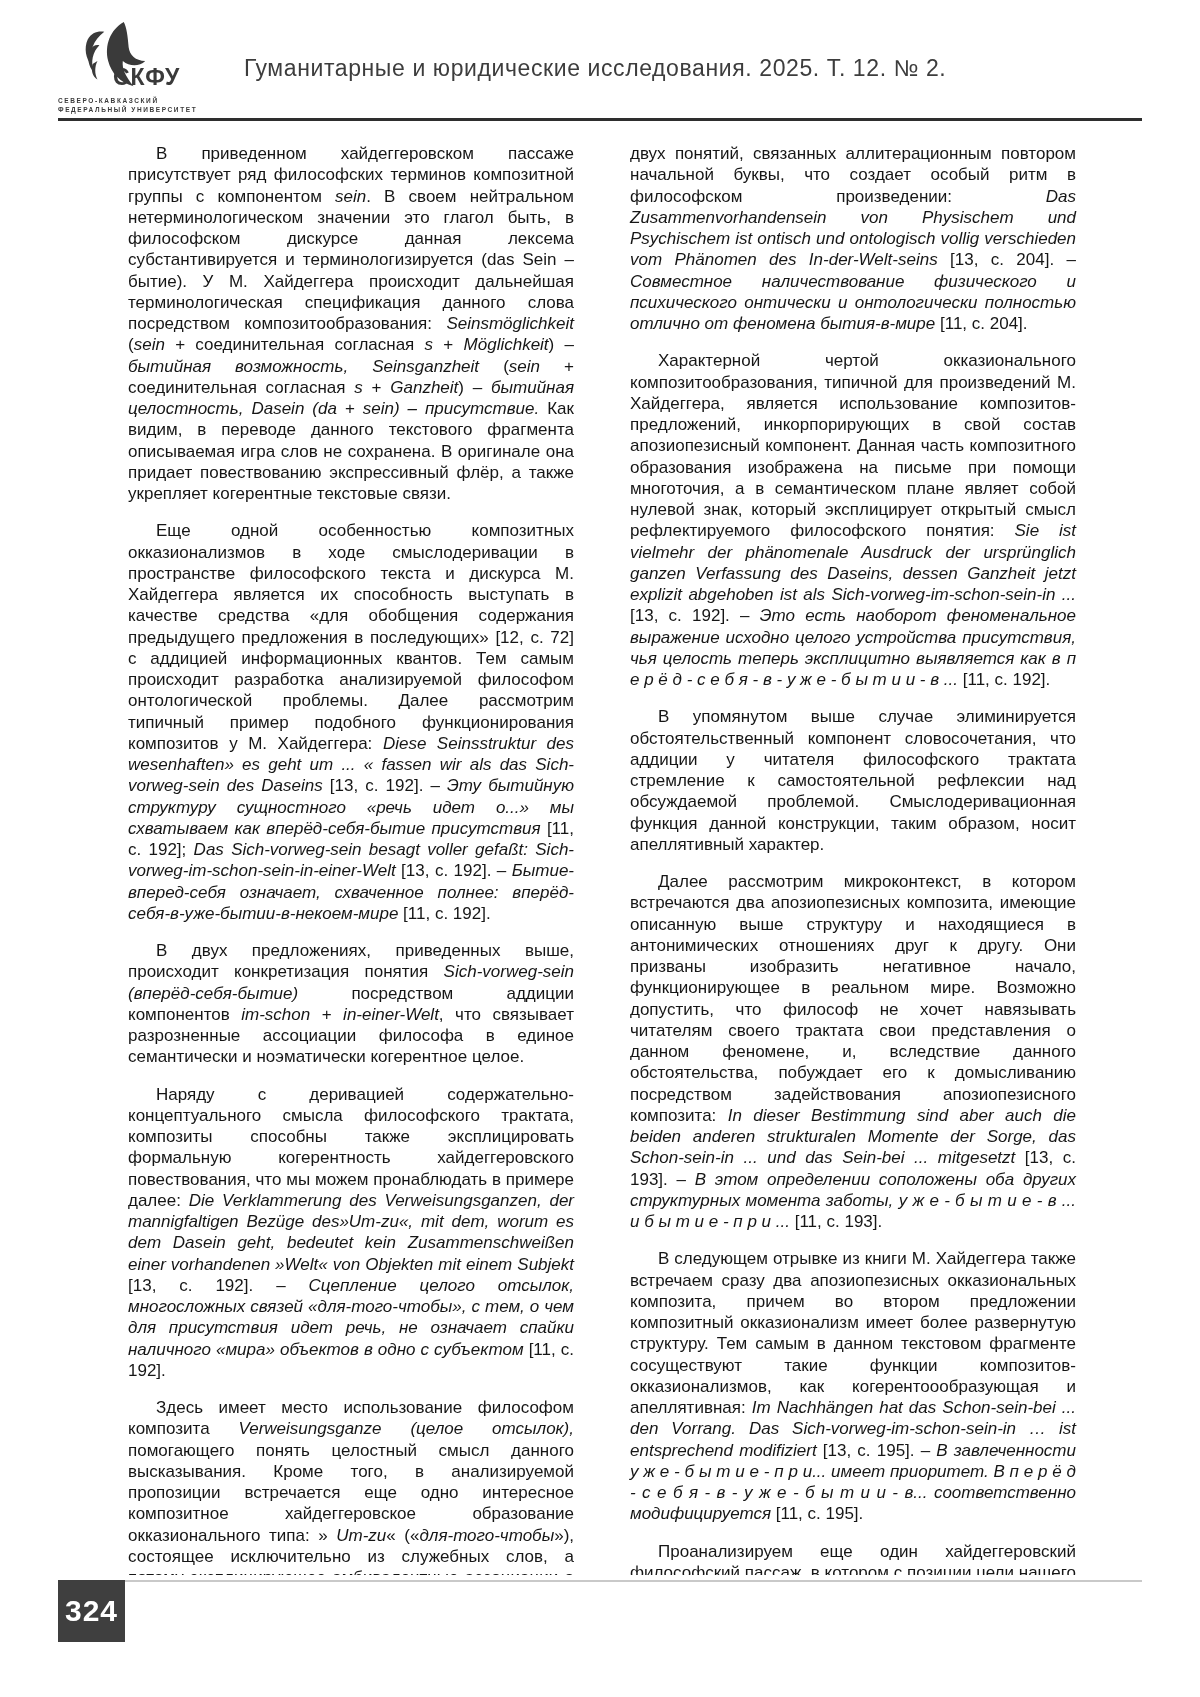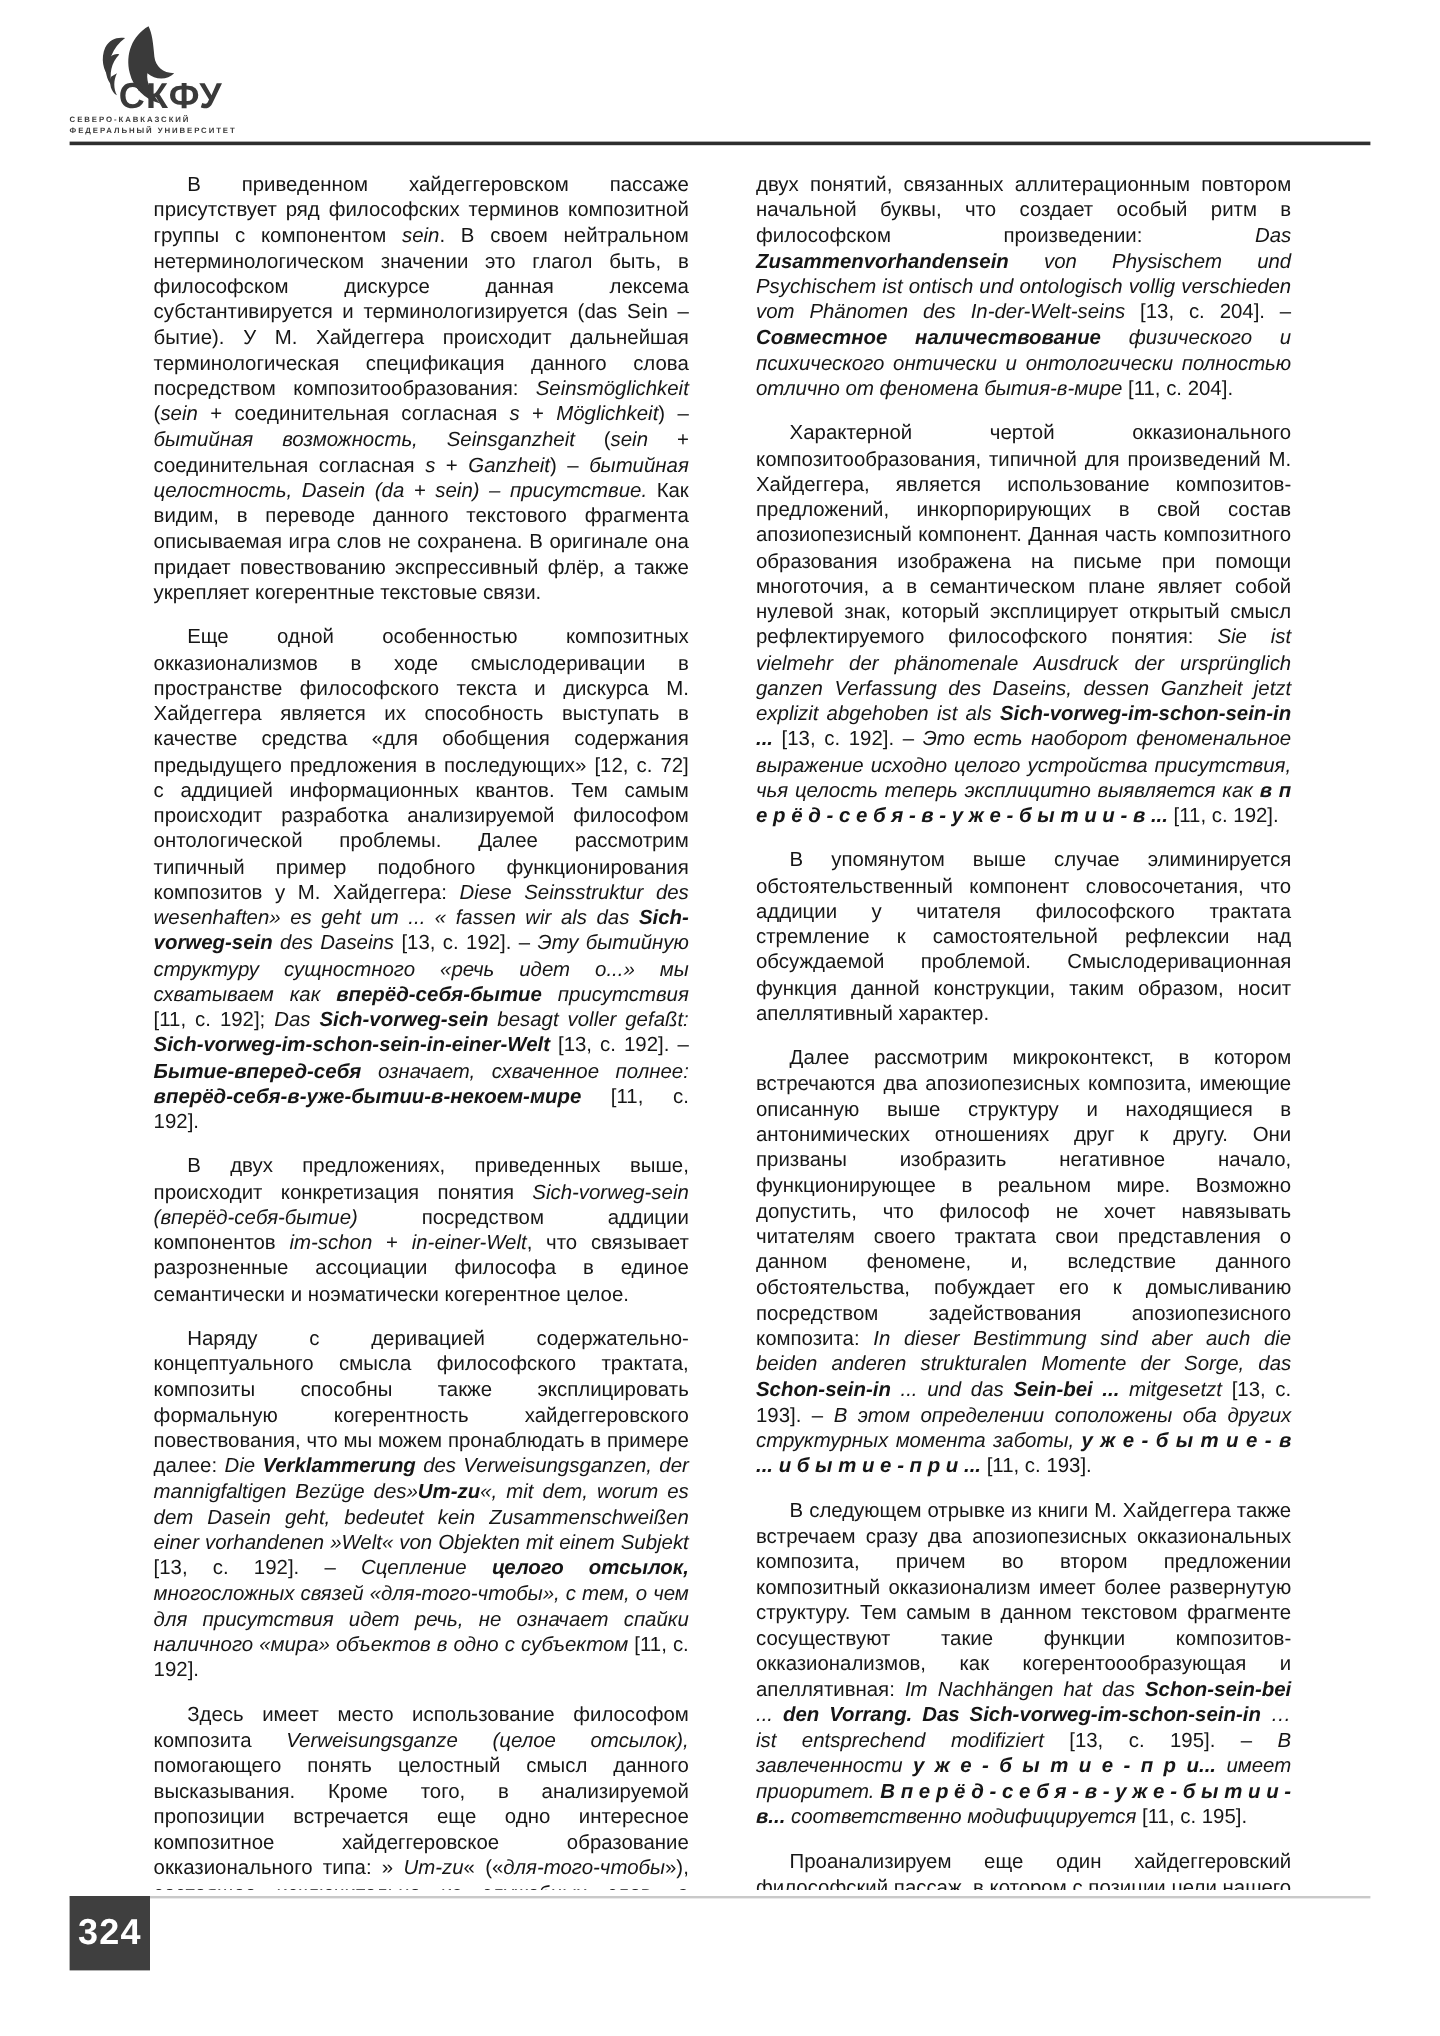--- a/index.html
+++ b/index.html
@@ -10,22 +10,22 @@
   }
   
   .header {
     position:absolute; left:58px; top:18px; width:1084px; height:100px;
     display:flex; align-items:center;
     border-bottom:3px solid #2e2e2e;
   }
   .logo-wrap { position:relative; width:150px; height:96px; flex:0 0 auto; }
   .logo-eagle { position:absolute; left:22px; top:0; }
   .logo-acronym {
-    position:absolute; left:41px; top:44px;
-    font-weight:bold; font-size:30px; letter-spacing:1px; color:#3a3a3a;
+    position:absolute; left:55px; top:44px;
+    font-weight:bold; font-size:23px; letter-spacing:1px; color:#3a3a3a;
   }
   .logo-caption {
     position:absolute; left:0; top:76px; width:160px;
     font-size:6.5px; letter-spacing:1.6px; color:#3a3a3a; line-height:9px;
     font-weight:bold; white-space:nowrap;
   }
   .journal-title {
     margin-left:36px;
     font-size:23px; color:#3d3d3d; letter-spacing:0.6px; white-space:nowrap;
   }
@@ -35,21 +35,21 @@
     display:flex; gap:24px; overflow:hidden;
   }
   .col { width:478px; height:1448px; overflow:hidden; }
   .para {
     margin:16px; font-size:17px; line-height:21.25px;
     text-align:justify; hyphens:auto; -webkit-hyphens:auto;
   }
   .para.indent { text-indent:28px; }
   .run-n { font-style:normal; font-weight:normal; }
   .run-i { font-style:italic; }
-  .run-bi { font-weight:bold; font-style:italic; }
+  .run-bi { font-weight:normal; font-style:italic; }
   
   .footer-rule {
     position:absolute; left:58px; top:1580px; width:1084px; height:0;
     border-top:2px solid #c9c9c9;
   }
   .page-number-box {
     position:absolute; left:58px; top:1580px; width:67px; height:62px;
     background:#3f3f3f; display:flex; align-items:center; justify-content:center;
   }
   .page-number {
@@ -66,20 +66,21 @@
       <path fill="#3a3a3a" d="M24 12 C13 20 8 33 11 46 C5 40 3 29 7 20 C11 13 17 11 24 12 Z"></path>
       <path fill="#3a3a3a" d="M19 26 C12 33 10 43 13 53 C8 48 6 39 9 31 C12 27 15 25 19 26 Z"></path>
       <path fill="#3a3a3a" d="M17 42 C14 48 14 55 17 61 C12 58 10 51 12 45 Z"></path>
     </svg>
     <span class="logo-acronym">СКФУ</span>
     <div class="logo-caption">
       <div>СЕВЕРО-КАВКАЗСКИЙ</div>
       <div>ФЕДЕРАЛЬНЫЙ УНИВЕРСИТЕТ</div>
     </div>
   </div>
+  <div class="journal-title">Гуманитарные и юридические исследования. 2025. Т. 12. № 2.</div>
 </div>
 
 <div class="text-area">
   <div class="col">
       <p class="para indent"><span class="run-n">В приведенном хайдеггеровском пассаже присутствует ряд философских терминов композитной группы с компонентом </span><span class="run-i">sein</span><span class="run-n">. В своем нейтральном нетерминологическом значении это глагол быть, в философском дискурсе данная лексема субстантивируется и терминологизируется (das Sein – бытие). У М. Хайдеггера происходит дальнейшая терминологическая спецификация данного слова посредством композитообразования: </span><span class="run-i">Seinsmöglichkeit</span><span class="run-n"> (</span><span class="run-i">sein</span><span class="run-n"> + соединительная согласная </span><span class="run-i">s</span><span class="run-n"> + </span><span class="run-i">Möglichkeit</span><span class="run-n">) – </span><span class="run-i">бытийная возможность, Seinsganzheit</span><span class="run-n"> (</span><span class="run-i">sein</span><span class="run-n"> + соединительная согласная </span><span class="run-i">s</span><span class="run-n"> + </span><span class="run-i">Ganzheit</span><span class="run-n">) – </span><span class="run-i">бытийная целостность, Dasein (da + sein) – присутствие.</span><span class="run-n"> Как видим, в переводе данного текстового фрагмента описываемая игра слов не сохранена. В оригинале она придает повествованию экспрессивный флёр, а также укрепляет когерентные текстовые связи.</span></p>
       <p class="para indent"><span class="run-n">Еще одной особенностью композитных окказионализмов в ходе смыслодеривации в пространстве философского текста и дискурса М. Хайдеггера является их способность выступать в качестве средства «для обобщения содержания предыдущего предложения в последующих» [12, с. 72] с аддицией информационных квантов. Тем самым происходит разработка анализируемой философом онтологической проблемы. Далее рассмотрим типичный пример подобного функционирования композитов у М. Хайдеггера: </span><span class="run-i">Diese Seinsstruktur des wesenhaften» es geht um ... « fassen wir als das </span><span class="run-bi">Sich-vorweg-sein</span><span class="run-i"> des Daseins</span><span class="run-n"> [13, с. 192]. – </span><span class="run-i">Эту бытийную структуру сущностного «речь идет о...» мы схватываем как </span><span class="run-bi">вперёд-себя-бытие</span><span class="run-i"> присутствия</span><span class="run-n"> [11, с. 192]; </span><span class="run-i">Das </span><span class="run-bi">Sich-vorweg-sein</span><span class="run-i"> besagt voller gefaßt: </span><span class="run-bi">Sich-vorweg-im-schon-sein-in-einer-Welt</span><span class="run-n"> [13, с. 192]. – </span><span class="run-bi">Бытие-вперед-себя</span><span class="run-i"> означает, схваченное полнее: </span><span class="run-bi">вперёд-себя-в-уже-бытии-в-некоем-мире</span><span class="run-n"> [11, с. 192].</span></p>
       <p class="para indent"><span class="run-n">В двух предложениях, приведенных выше, происходит конкретизация понятия </span><span class="run-i">Sich-vorweg-sein (вперёд-себя-бытие)</span><span class="run-n"> посредством аддиции компонентов </span><span class="run-i">im-schon</span><span class="run-n"> + </span><span class="run-i">in-einer-Welt</span><span class="run-n">, что связывает разрозненные ассоциации философа в единое семантически и ноэматически когерентное целое.</span></p>
       <p class="para indent"><span class="run-n">Наряду с деривацией содержательно-концептуального смысла философского трактата, композиты способны также эксплицировать формальную когерентность хайдеггеровского повествования, что мы можем пронаблюдать в примере далее: </span><span class="run-i">Die </span><span class="run-bi">Verklammerung</span><span class="run-i"> des Verweisungsganzen, der mannigfaltigen Bezüge des»</span><span class="run-bi">Um-zu</span><span class="run-i">«, mit dem, worum es dem Dasein geht, bedeutet kein Zusammenschweißen einer vorhandenen »Welt« von Objekten mit einem Subjekt</span><span class="run-n"> [13, с. 192]. – </span><span class="run-i">Сцепление </span><span class="run-bi">целого отсылок,</span><span class="run-i"> многосложных связей «для-того-чтобы», с тем, о чем для присутствия идет речь, не означает спайки наличного «мира» объектов в одно с субъектом</span><span class="run-n"> [11, с. 192].</span></p>
       <p class="para indent"><span class="run-n">Здесь имеет место использование философом композита </span><span class="run-i">Verweisungsganze (целое отсылок),</span><span class="run-n"> помогающего понять целостный смысл данного высказывания. Кроме того, в анализируемой пропозиции встречается еще одно интересное композитное хайдеггеровское образование окказионального типа: » </span><span class="run-i">Um-zu</span><span class="run-n">« («</span><span class="run-i">для-того-чтобы</span><span class="run-n">»), состоящее исключительно из служебных слов, а потому эксплицирующее амбивалентные ассоциации о предмете философствования, об онтологии человеческого сущего.</span></p>
     </div>

